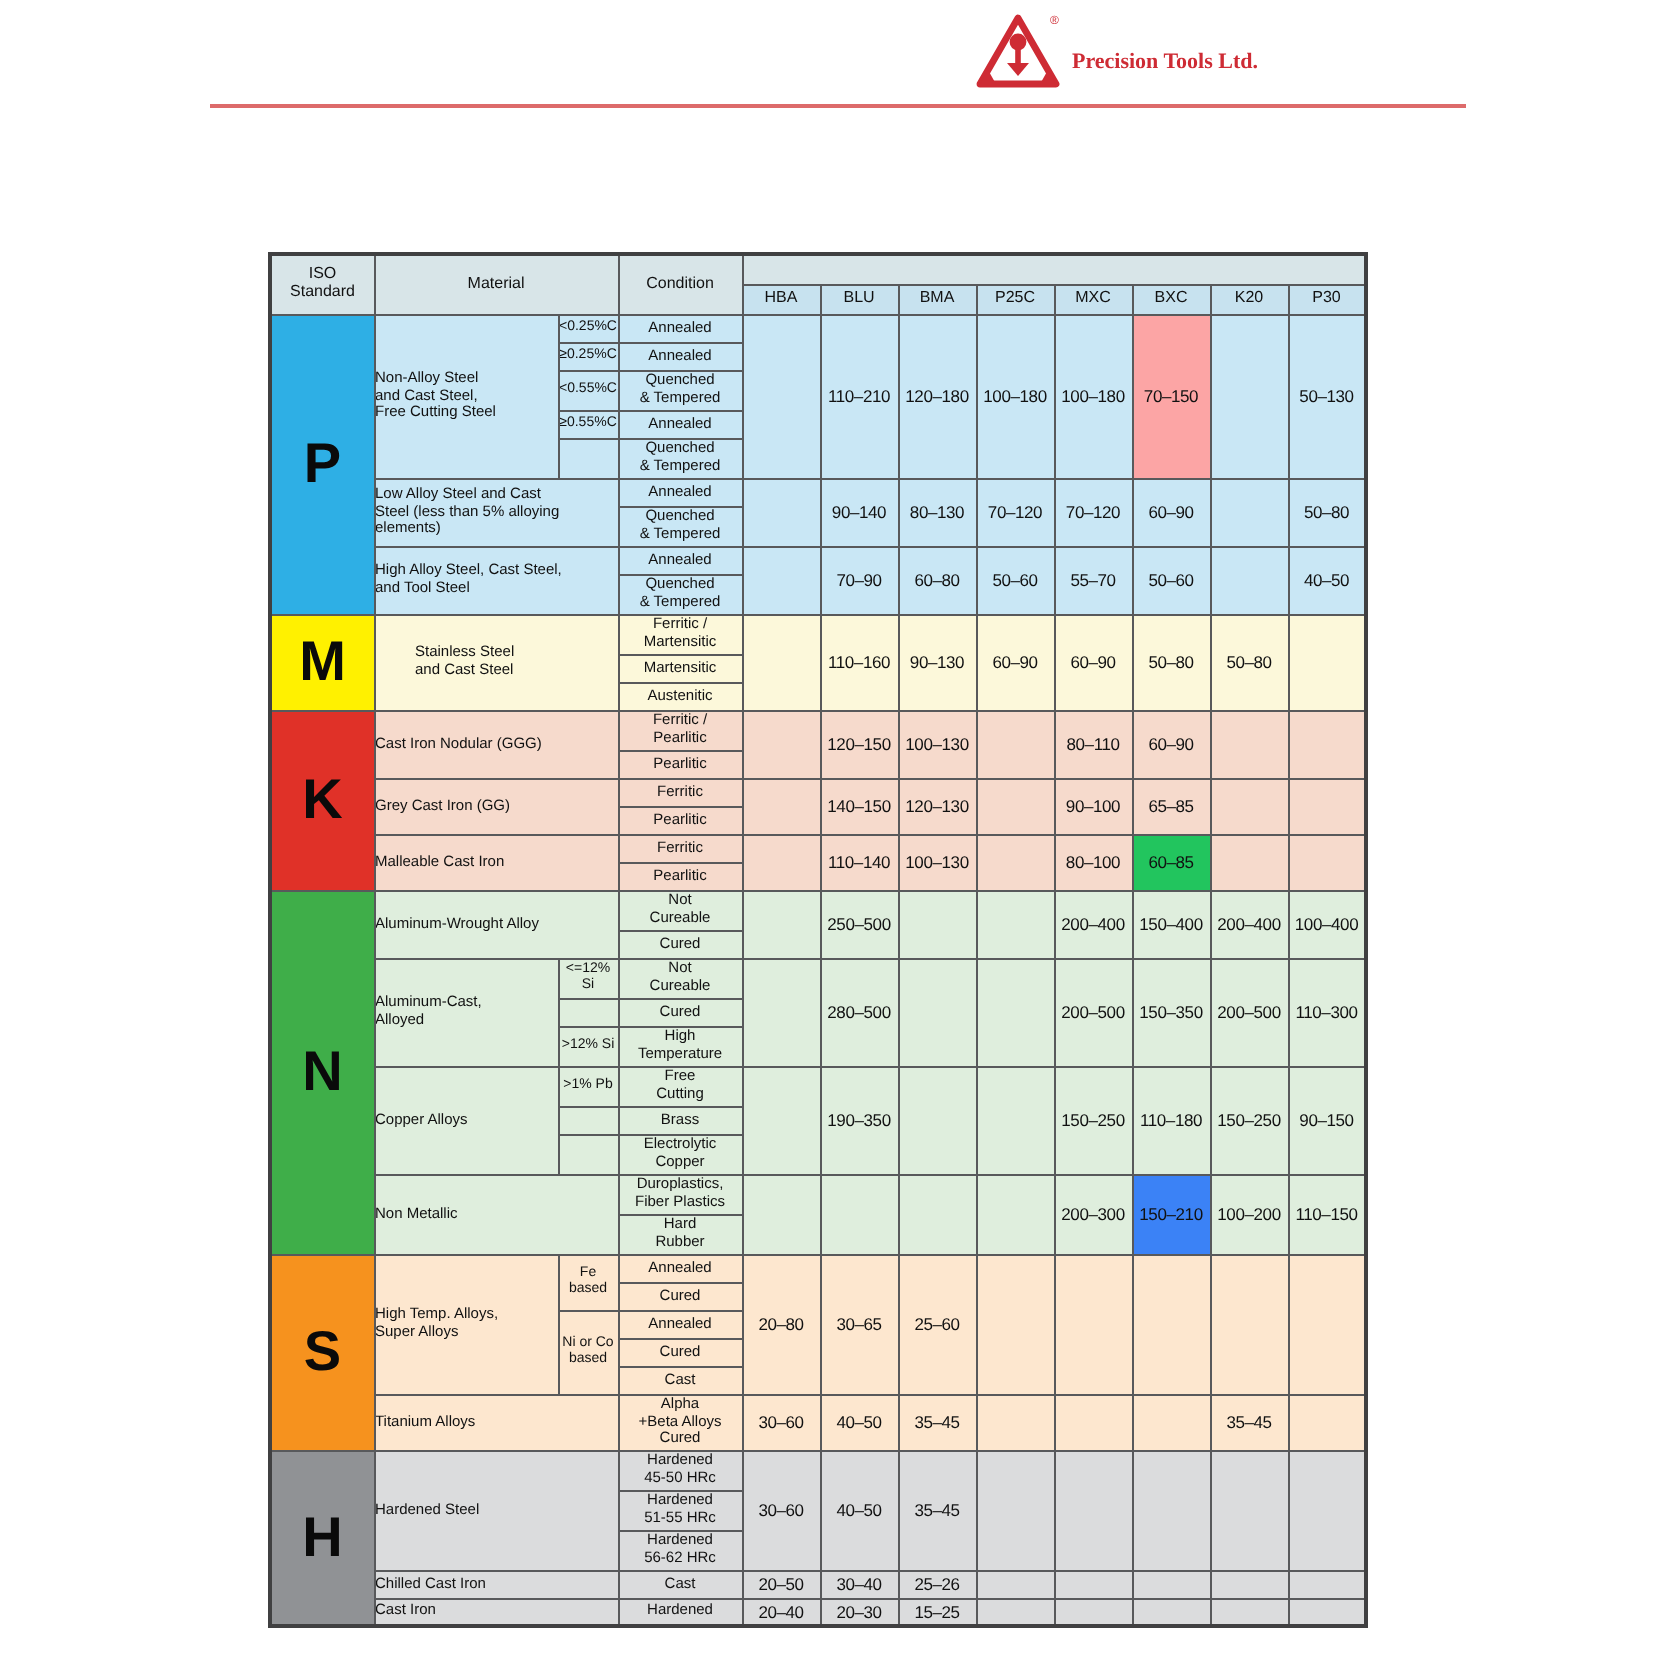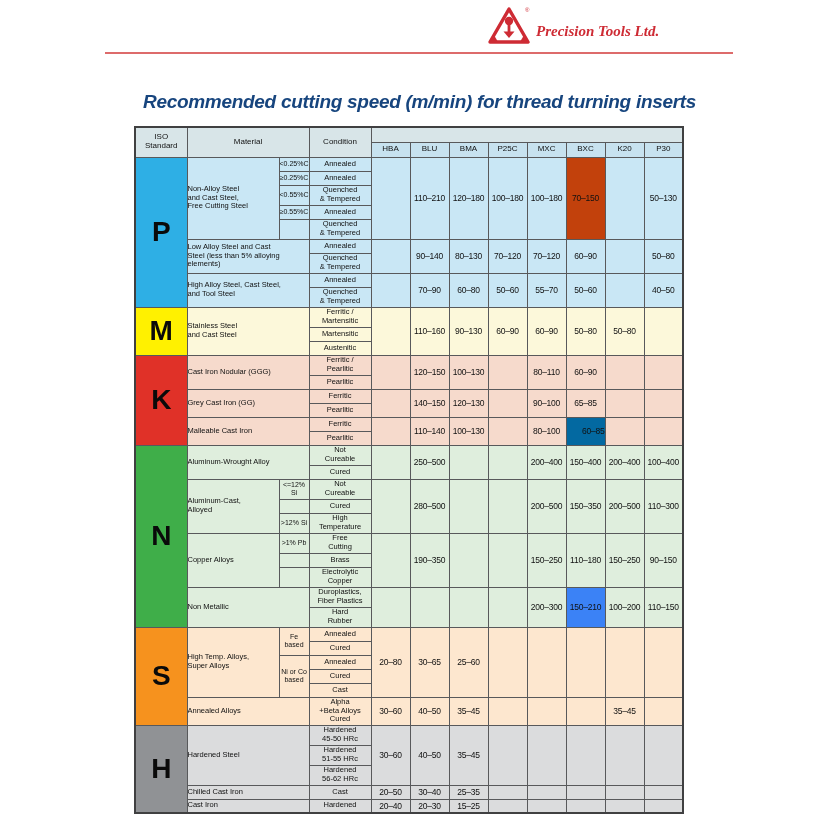--- a/index.html
+++ b/index.html
@@ -32,23 +32,22 @@
     font-family: "Liberation Serif", serif;
     font-style: italic;
     font-weight: bold;
     font-size: 28px;
     color: #CE2B34;
     margin-left: 4px;
     letter-spacing: -0.5px;
   }
   .brand-suffix {
     font-family: "Liberation Serif", serif;
-    font-style: italic;
     font-weight: bold;
-    font-size: 15px;
+    font-size: 11px;
     color: #CE2B34;
     margin-left: 5px;
     margin-top: 10px;
   }
   .header-rule {
     position: absolute;
     left: 105px;
     top: 52px;
     width: 628px;
     height: 2px;
@@ -131,21 +130,20 @@
       <circle cx="22" cy="15" r="4.2" fill="#CE2B34"></circle>
       <rect x="20.6" y="18" width="2.8" height="9" fill="#CE2B34"></rect>
       <path d="M22 32 L16.5 25.5 H27.5 Z" fill="#CE2B34"></path>
       <text x="38" y="6" font-size="6" fill="#CE2B34" font-family="Liberation Sans, sans-serif">®</text>
     </svg>
     <span class="brand-suffix">Precision Tools Ltd.</span>
   </div>
 
   <div class="header-rule"></div>
 
-  <div class="doc-title">Recommended cutting speed (m/min) for thread turning inserts</div>
 
   <table class="speed-table">
     <colgroup>
       <col style="width:52px">
       <col style="width:92px">
       <col style="width:30px">
       <col style="width:62px">
       <col style="width:39px">
         <col style="width:39px">
         <col style="width:39px">
@@ -180,21 +178,21 @@
           <td class="mat" rowspan="5" style="background: rgb(201, 231, 245);">Non-Alloy Steel
 and Cast Steel,
 Free Cutting Steel</td>
           <td class="sub" style="background: rgb(201, 231, 245);">&lt;0.25%C</td>
           <td class="cond" style="background: rgb(201, 231, 245);">Annealed</td>
           <td class="val" rowspan="5" style="background: rgb(201, 231, 245);"></td>
           <td class="val" rowspan="5" style="background: rgb(201, 231, 245);">110–210</td>
           <td class="val" rowspan="5" style="background: rgb(201, 231, 245);">120–180</td>
           <td class="val" rowspan="5" style="background: rgb(201, 231, 245);">100–180</td>
           <td class="val" rowspan="5" style="background: rgb(201, 231, 245);">100–180</td>
-          <td class="val" rowspan="5" style="background: #c2410c;">70–150</td>
+          <td class="val" rowspan="5" style="background: #fca5a5;">70–150</td>
           <td class="val" rowspan="5" style="background: rgb(201, 231, 245);"></td>
           <td class="val" rowspan="5" style="background: rgb(201, 231, 245);">50–130</td>
         </tr>
         <tr style="height: 14px;">
           <td class="sub" style="background: rgb(201, 231, 245);">≥0.25%C</td>
           <td class="cond" style="background: rgb(201, 231, 245);">Annealed</td>
         </tr>
         <tr style="height: 20px;">
           <td class="sub" style="background: rgb(201, 231, 245);">&lt;0.55%C</td>
           <td class="cond" style="background: rgb(201, 231, 245);">Quenched
@@ -239,21 +237,21 @@
           <td class="val" rowspan="2" style="background: rgb(201, 231, 245);">50–60</td>
           <td class="val" rowspan="2" style="background: rgb(201, 231, 245);"></td>
           <td class="val" rowspan="2" style="background: rgb(201, 231, 245);">40–50</td>
         </tr>
         <tr style="height: 20px;">
           <td class="cond" style="background: rgb(201, 231, 245);">Quenched
 &amp; Tempered</td>
         </tr>
         <tr style="height: 20px;">
           <td class="iso-letter" rowspan="3" style="background: rgb(255, 241, 0);">M</td>
-          <td class="mat" rowspan="3" colspan="2" style="background: rgb(252, 248, 218);">Stainless Steel
+          <td class="mat" rowspan="3" colspan="2" style="background: rgb(252, 248, 218); padding-left: 20px;">Stainless Steel
 and Cast Steel</td>
           <td class="cond" style="background: rgb(252, 248, 218);">Ferritic /
 Martensitic</td>
           <td class="val" rowspan="3" style="background: rgb(252, 248, 218);"></td>
           <td class="val" rowspan="3" style="background: rgb(252, 248, 218);">110–160</td>
           <td class="val" rowspan="3" style="background: rgb(252, 248, 218);">90–130</td>
           <td class="val" rowspan="3" style="background: rgb(252, 248, 218);">60–90</td>
           <td class="val" rowspan="3" style="background: rgb(252, 248, 218);">60–90</td>
           <td class="val" rowspan="3" style="background: rgb(252, 248, 218);">50–80</td>
           <td class="val" rowspan="3" style="background: rgb(252, 248, 218);">50–80</td>
@@ -298,21 +296,21 @@
           <td class="cond" style="background: rgb(246, 218, 204);">Pearlitic</td>
         </tr>
         <tr style="height: 14px;">
           <td class="mat" rowspan="2" colspan="2" style="background: rgb(246, 218, 204);">Malleable Cast Iron</td>
           <td class="cond" style="background: rgb(246, 218, 204);">Ferritic</td>
           <td class="val" rowspan="2" style="background: rgb(246, 218, 204);"></td>
           <td class="val" rowspan="2" style="background: rgb(246, 218, 204);">110–140</td>
           <td class="val" rowspan="2" style="background: rgb(246, 218, 204);">100–130</td>
           <td class="val" rowspan="2" style="background: rgb(246, 218, 204);"></td>
           <td class="val" rowspan="2" style="background: rgb(246, 218, 204);">80–100</td>
-          <td class="val" rowspan="2" style="background: #0369a1; text-align: right;">60–85</td>
+          <td class="val" rowspan="2" style="background: #22c55e;">60–85</td>
           <td class="val" rowspan="2" style="background: rgb(246, 218, 204);"></td>
           <td class="val" rowspan="2" style="background: rgb(246, 218, 204);"></td>
         </tr>
         <tr style="height: 14px;">
           <td class="cond" style="background: rgb(246, 218, 204);">Pearlitic</td>
         </tr>
         <tr style="height: 20px;">
           <td class="iso-letter" rowspan="10" style="background: rgb(63, 174, 73);">N</td>
           <td class="mat" rowspan="2" colspan="2" style="background: rgb(223, 238, 221);">Aluminum-Wrought Alloy</td>
           <td class="cond" style="background: rgb(223, 238, 221);">Not
@@ -416,21 +414,21 @@
 based</td>
           <td class="cond" style="background: rgb(253, 231, 207);">Annealed</td>
         </tr>
         <tr style="height: 14px;">
           <td class="cond" style="background: rgb(253, 231, 207);">Cured</td>
         </tr>
         <tr style="height: 14px;">
           <td class="cond" style="background: rgb(253, 231, 207);">Cast</td>
         </tr>
         <tr style="height: 28px;">
-          <td class="mat" rowspan="1" colspan="2" style="background: rgb(253, 231, 207);">Annealed Alloys</td>
+          <td class="mat" rowspan="1" colspan="2" style="background: rgb(253, 231, 207);">Titanium Alloys</td>
           <td class="cond" style="background: rgb(253, 231, 207);">Alpha
 +Beta Alloys
 Cured</td>
           <td class="val" rowspan="1" style="background: rgb(253, 231, 207);">30–60</td>
           <td class="val" rowspan="1" style="background: rgb(253, 231, 207);">40–50</td>
           <td class="val" rowspan="1" style="background: rgb(253, 231, 207);">35–45</td>
           <td class="val" rowspan="1" style="background: rgb(253, 231, 207);"></td>
           <td class="val" rowspan="1" style="background: rgb(253, 231, 207);"></td>
           <td class="val" rowspan="1" style="background: rgb(253, 231, 207);"></td>
           <td class="val" rowspan="1" style="background: rgb(253, 231, 207);">35–45</td>
@@ -456,21 +454,21 @@
         </tr>
         <tr style="height: 20px;">
           <td class="cond" style="background: rgb(219, 220, 221);">Hardened
 56-62 HRc</td>
         </tr>
         <tr style="height: 14px;">
           <td class="mat" rowspan="1" colspan="2" style="background: rgb(219, 220, 221);">Chilled Cast Iron</td>
           <td class="cond" style="background: rgb(219, 220, 221);">Cast</td>
           <td class="val" rowspan="1" style="background: rgb(219, 220, 221);">20–50</td>
           <td class="val" rowspan="1" style="background: rgb(219, 220, 221);">30–40</td>
-          <td class="val" rowspan="1" style="background: rgb(219, 220, 221);">25–35</td>
+          <td class="val" rowspan="1" style="background: rgb(219, 220, 221);">25–26</td>
           <td class="val" rowspan="1" style="background: rgb(219, 220, 221);"></td>
           <td class="val" rowspan="1" style="background: rgb(219, 220, 221);"></td>
           <td class="val" rowspan="1" style="background: rgb(219, 220, 221);"></td>
           <td class="val" rowspan="1" style="background: rgb(219, 220, 221);"></td>
           <td class="val" rowspan="1" style="background: rgb(219, 220, 221);"></td>
         </tr>
         <tr style="height: 14px;">
           <td class="mat" rowspan="1" colspan="2" style="background: rgb(219, 220, 221);">Cast Iron</td>
           <td class="cond" style="background: rgb(219, 220, 221);">Hardened</td>
           <td class="val" rowspan="1" style="background: rgb(219, 220, 221);">20–40</td>

